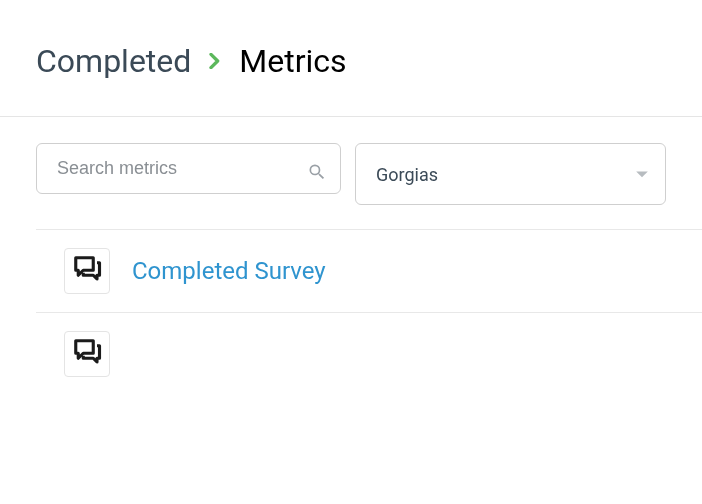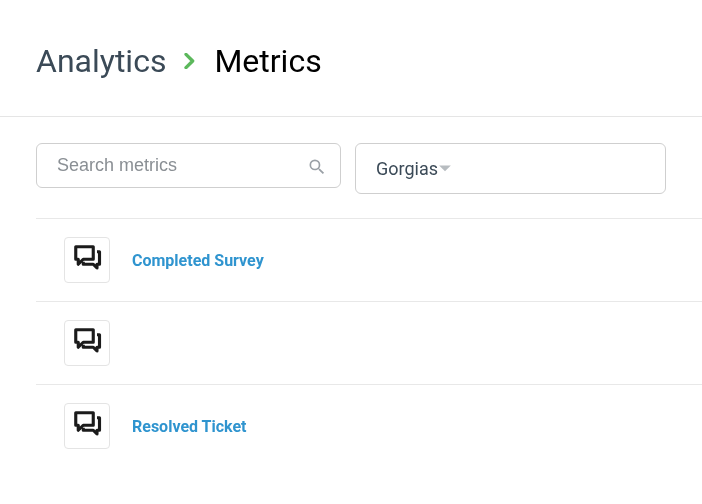--- a/index.html
+++ b/index.html
@@ -43,49 +43,49 @@
     display: flex;
     gap: 14px;
     padding: 26px 36px 24px 36px;
   }
   .search-wrap {
     position: relative;
     flex: 0 0 305px;
   }
   .search-input {
     width: 100%;
-    height: 45px;
+    height: 51px;
     border: 1px solid #cfcfcf;
     border-radius: 6px;
     padding: 0 46px 0 20px;
     font-size: 18px;
     color: #be185d;
     background: #fff;
   }
   .search-input::placeholder {
     color: #8a8f94;
   }
   .search-icon {
     position: absolute;
     right: 14px;
     top: 50%;
     transform: translateY(-50%);
     color: #9aa0a6;
     pointer-events: none;
   }
   .dropdown {
     flex: 1;
-    height: 51px;
+    height: 62px;
     border: 1px solid #cfcfcf;
     border-radius: 6px;
     background: #fff;
     padding: 0 16px 0 20px;
     display: flex;
     align-items: center;
-    justify-content: flex-start;
+    justify-content: space-between;
     cursor: pointer;
   }
   .dropdown-value {
     font-size: 18px;
     color: #3b4a57;
   }
   .dropdown-caret {
     color: #b7bcc0;
   }
   .list {
@@ -104,31 +104,31 @@
     border: 1px solid #e4e4e4;
     border-radius: 4px;
     background: #fff;
     display: flex;
     align-items: center;
     justify-content: center;
     margin-left: 28px;
     margin-right: 22px;
   }
   .metric-label {
-    font-size: 16px;
-    font-weight: 700;
+    font-size: 24px;
+    font-weight: 400;
     color: #2f94cf;
   }
 </style>
 </head>
 <body>
 
 <div class="header">
   <div class="breadcrumb">
-    <span class="breadcrumb-root">Analytics</span>
+    <span class="breadcrumb-root">Completed</span>
     <span class="breadcrumb-sep">
       <svg width="12" height="16" viewBox="0 0 8 12" fill="none" stroke="currentColor" stroke-width="2.5" stroke-linecap="round" stroke-linejoin="round">
           <polyline points="1,1 6,6 1,11"></polyline>
         </svg>
     </span>
     <span class="breadcrumb-current">Metrics</span>
   </div>
 </div>
 
 <hr class="divider">
@@ -171,25 +171,14 @@
     <div class="metric-icon-box">
       <span>
         <svg width="30" height="30" viewBox="0 0 24 24" fill="none" stroke="#1b1b1b" stroke-width="2.5" stroke-linejoin="round">
           <path d="M3 3h14v10H9l-4 4v-4H3z"></path>
           <path d="M20 7h2v10h-2v3l-3-3H9v-2"></path>
         </svg>
       </span>
     </div>
   </div>
 
-  <div class="list-row">
-    <div class="metric-icon-box">
-      <span>
-        <svg width="30" height="30" viewBox="0 0 24 24" fill="none" stroke="#1b1b1b" stroke-width="2.5" stroke-linejoin="round">
-          <path d="M3 3h14v10H9l-4 4v-4H3z"></path>
-          <path d="M20 7h2v10h-2v3l-3-3H9v-2"></path>
-        </svg>
-      </span>
-    </div>
-    <span class="metric-label">Resolved Ticket</span>
-  </div>
 
 </div>
 
 </body></html>

